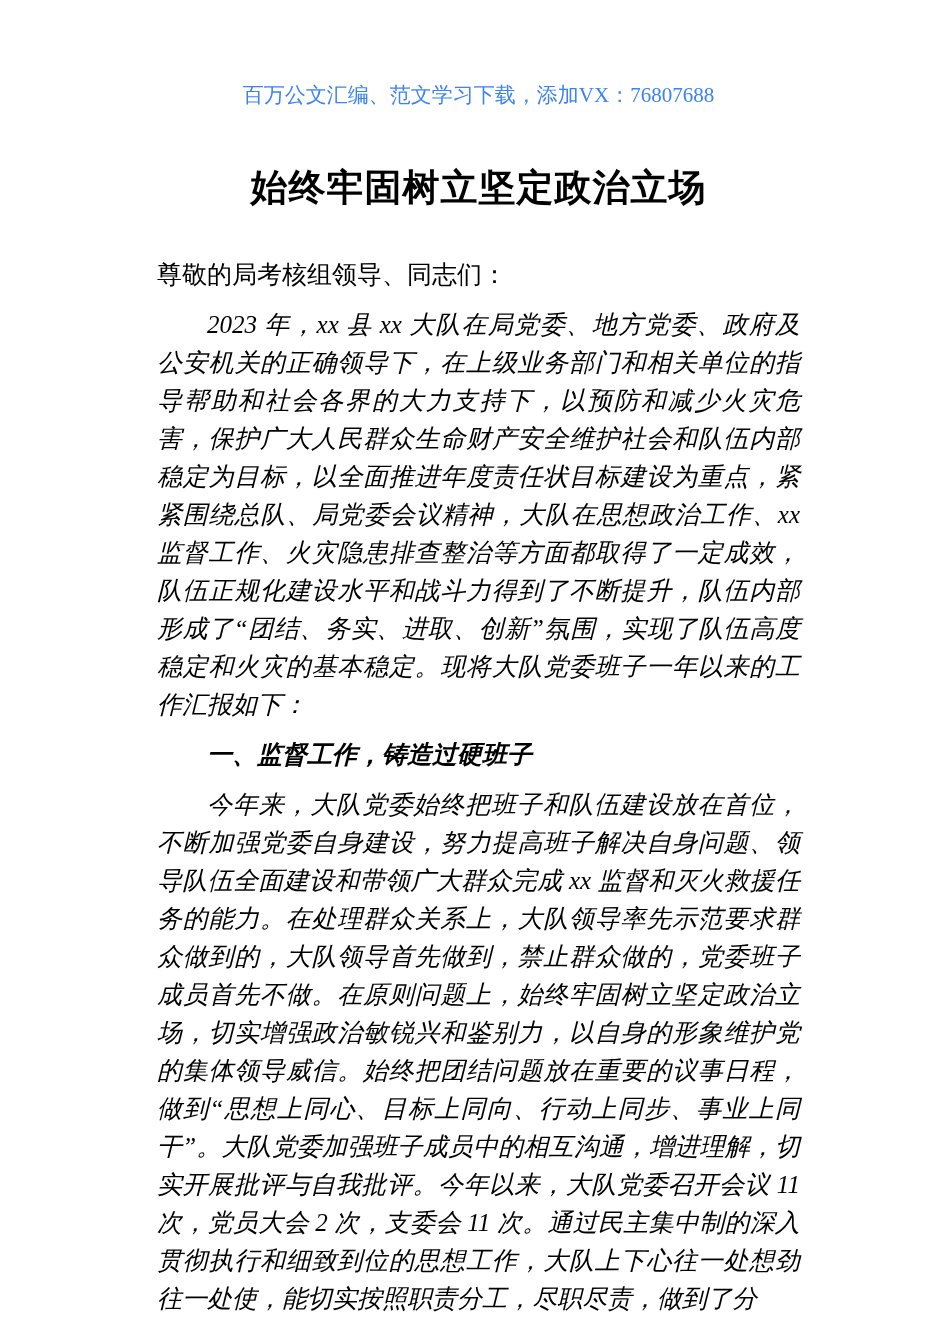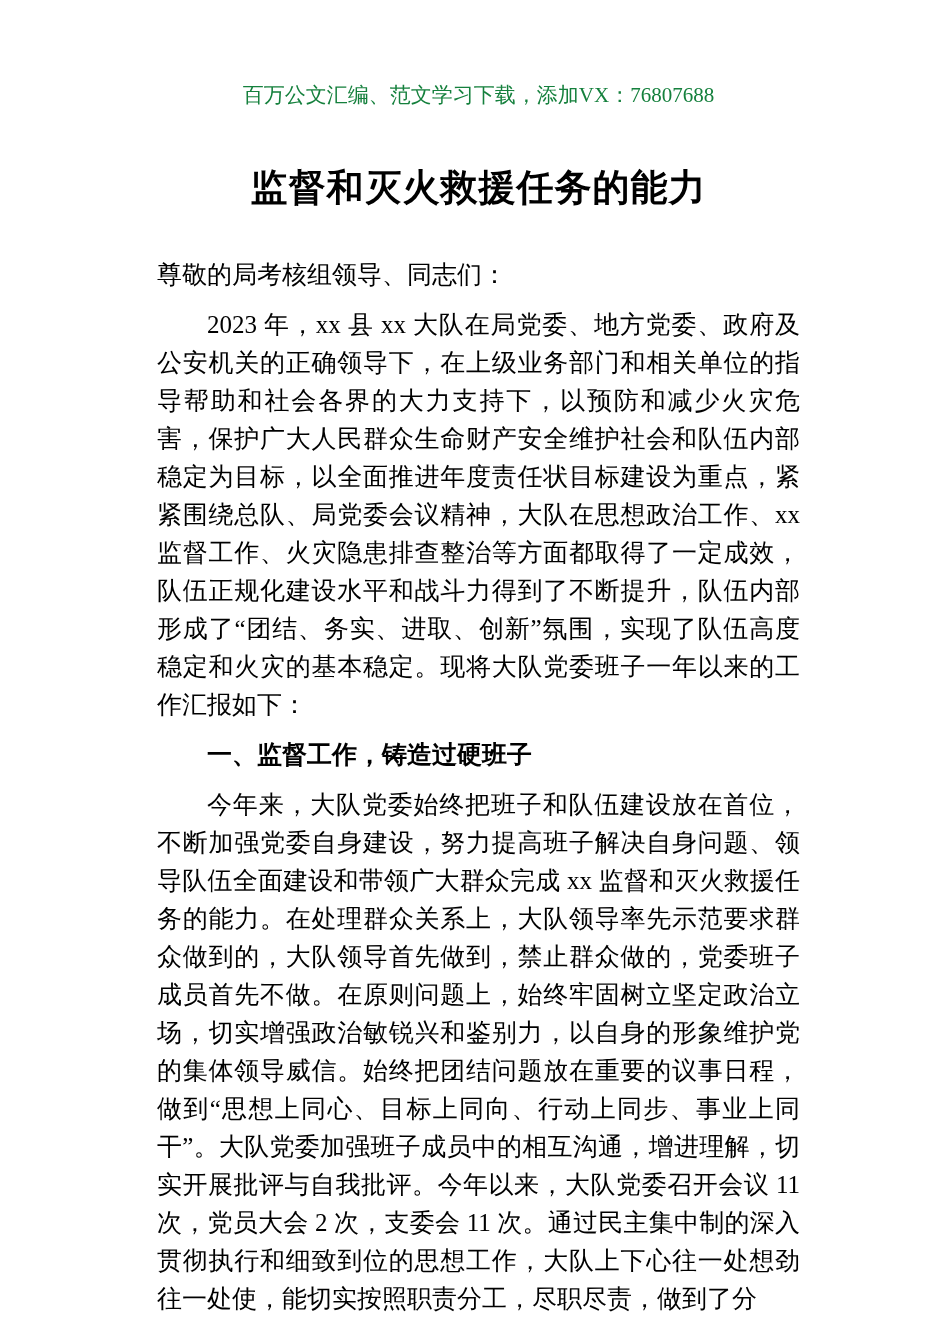--- a/index.html
+++ b/index.html
@@ -37,30 +37,30 @@
     margin-top: 46px;
     font-size: 25px;
     line-height: 38px;
     text-align: justify;
     text-justify: inter-ideograph;
   }
   .doc-body p {
     margin: 12px;
     word-break: break-all;
   }
-  .doc-body p.indent { text-indent: 2em; }
+  .doc-body p.indent { text-indent: 2em; font-style: italic; }
   .doc-body p.bold { font-weight: bold; }
 </style>
 </head>
 <body>
 
 <div class="page">
-  <p class="notice" style="color: #15803d;">百万公文汇编、范文学习下载，添加VX：76807688</p>
+  <p class="notice" style="color: #3b82f6;">百万公文汇编、范文学习下载，添加VX：76807688</p>
 
-  <h1 class="doc-title">监督和灭火救援任务的能力</h1>
+  <h1 class="doc-title">始终牢固树立坚定政治立场</h1>
 
   <div class="doc-body">
       <p>尊敬的局考核组领导、同志们：</p>
       <p class="indent">2023 年，xx 县 xx 大队在局党委、地方党委、政府及公安机关的正确领导下，在上级业务部门和相关单位的指导帮助和社会各界的大力支持下，以预防和减少火灾危害，保护广大人民群众生命财产安全维护社会和队伍内部稳定为目标，以全面推进年度责任状目标建设为重点，紧紧围绕总队、局党委会议精神，大队在思想政治工作、xx 监督工作、火灾隐患排查整治等方面都取得了一定成效，队伍正规化建设水平和战斗力得到了不断提升，队伍内部形成了“团结、务实、进取、创新”氛围，实现了队伍高度稳定和火灾的基本稳定。现将大队党委班子一年以来的工作汇报如下：</p>
       <p class="indent bold">一、监督工作，铸造过硬班子</p>
       <p class="indent">今年来，大队党委始终把班子和队伍建设放在首位，不断加强党委自身建设，努力提高班子解决自身问题、领导队伍全面建设和带领广大群众完成 xx 监督和灭火救援任务的能力。在处理群众关系上，大队领导率先示范要求群众做到的，大队领导首先做到，禁止群众做的，党委班子成员首先不做。在原则问题上，始终牢固树立坚定政治立场，切实增强政治敏锐兴和鉴别力，以自身的形象维护党的集体领导威信。始终把团结问题放在重要的议事日程，做到“思想上同心、目标上同向、行动上同步、事业上同干”。大队党委加强班子成员中的相互沟通，增进理解，切实开展批评与自我批评。今年以来，大队党委召开会议 11 次，党员大会 2 次，支委会 11 次。通过民主集中制的深入贯彻执行和细致到位的思想工作，大队上下心往一处想劲往一处使，能切实按照职责分工，尽职尽责，做到了分</p>
     </div>
 </div>
 
 </body></html>

